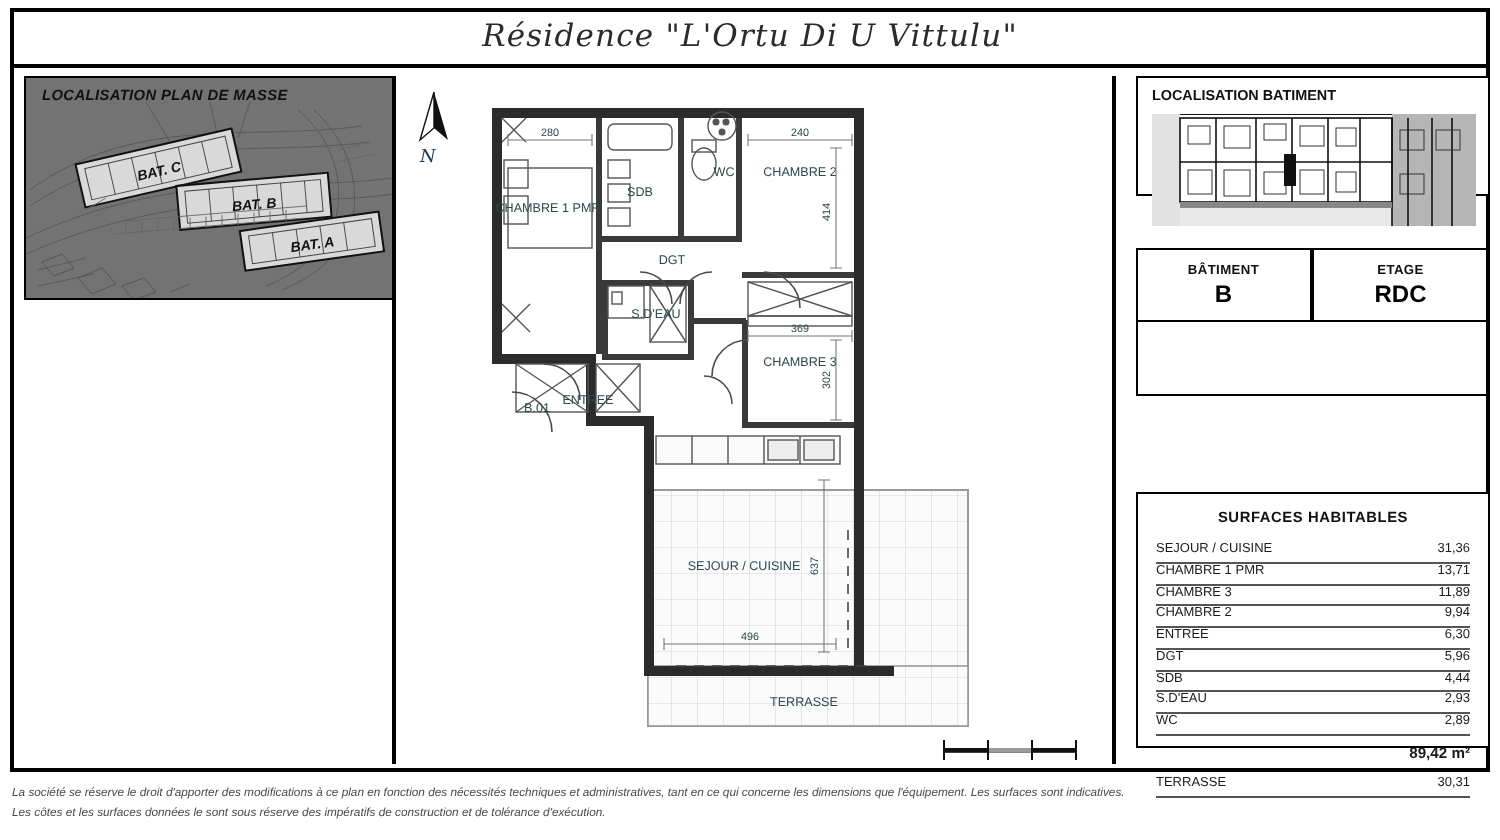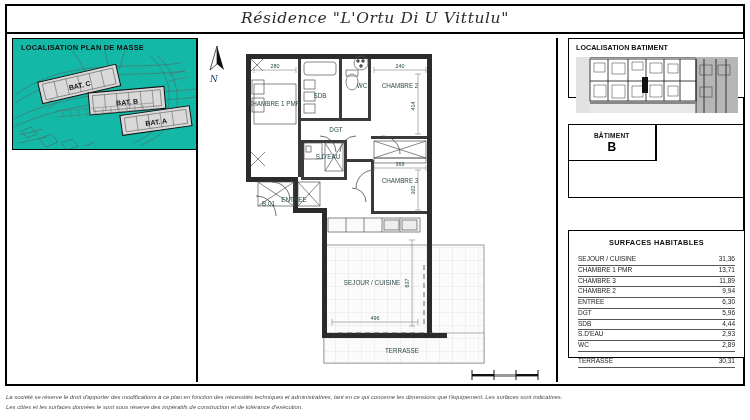--- a/index.html
+++ b/index.html
@@ -11,21 +11,21 @@
   .frame{position:absolute;left:5px;top:4px;width:740px;height:382px;
          border:2px solid #000;box-sizing:border-box;}
   .title-bar{position:absolute;left:5px;top:4px;width:740px;height:30px;
              border-bottom:2px solid #000;box-sizing:border-box;
              display:flex;align-items:center;justify-content:center;}
   .title{font-family:"DejaVu Serif",serif;font-size:15.5px;letter-spacing:.6px;
          font-style:italic;color:#2b2b2b;white-space:nowrap;}
 
   
   .masse{position:absolute;left:12px;top:38px;width:185px;height:112px;
-         border:1.5px solid #000;box-sizing:border-box;background:#14b8a6;overflow:hidden;}
+         border:1.5px solid #000;box-sizing:border-box;background:#737373;overflow:hidden;font-style:italic;}
   .masse-h{position:absolute;left:8px;top:4px;font-size:7.4px;font-weight:bold;
            letter-spacing:.2px;color:#111;}
   .masse-svg{position:absolute;left:0;top:10px;}
 
   .vrule{position:absolute;background:#000;}
 
   
   .north{position:absolute;left:202px;top:44px;width:34px;height:46px;}
   .north-n{position:absolute;left:8px;top:30px;font-size:9px;font-style:italic;
            font-family:"DejaVu Serif",serif;color:#1a3a6b;}
@@ -41,21 +41,21 @@
   .infogrid{position:absolute;left:568px;top:124px;width:177px;height:74px;
             border:1.5px solid #000;box-sizing:border-box;display:grid;
             grid-template-columns:1fr 1fr;grid-template-rows:1fr 1fr;}
   .cell{position:relative;display:flex;flex-direction:column;align-items:center;
         justify-content:center;gap:1px;box-sizing:border-box;}
   .cell.br{border-right:2.5px solid #000;}
   .cell.bb{border-bottom:1.5px solid #000;}
   .cl{font-size:6.6px;font-weight:bold;letter-spacing:.2px;color:#111;}
   .cv{font-size:12px;font-weight:bold;color:#000;}
 
-  .surf{left:568px;top:230px;width:177px;height:128px;}
+  .surf{left:568px;top:246px;width:177px;height:128px;}
   .surf-h{text-align:center;font-size:7.4px;font-weight:bold;margin-top:7px;
           letter-spacing:.3px;color:#111;}
   .stab{width:157px;margin:8px auto 0 auto;border-collapse:collapse;}
   .stab td{font-size:6.5px;padding:0 0 1px 0;border-bottom:.9px solid #555;
            color:#1b1b1b;line-height:1.35;}
   .stab td.n{text-align:right;}
   .stab tr.tot td{border-bottom:none;font-weight:bold;font-size:7.6px;padding-top:4px;}
   .stab tr.gap td{border-bottom:none;height:5px;padding:0;}
 
   
@@ -340,20 +340,24 @@
         <rect x="14" y="44" width="106" height="3"></rect>
       </g>
     </svg>
   </div>
 
   <div class="infogrid">
     <div class="cell br bb">
       <div class="cl">BÂTIMENT</div>
       <div class="cv">B</div>
     </div>
+    <div class="cell bb">
+      <div class="cl">ETAGE</div>
+      <div class="cv">RDC</div>
+    </div>
   </div>
 
   <div class="rp surf">
     <div class="surf-h">SURFACES HABITABLES</div>
     <table class="stab">
       <tbody id="surface-rows">
           <tr>
             <td>SEJOUR / CUISINE</td>
             <td class="n">31,36</td>
           </tr>
@@ -381,20 +385,24 @@
             <td>SDB</td>
             <td class="n">4,44</td>
           </tr>
           <tr>
             <td>S.D'EAU</td>
             <td class="n">2,93</td>
           </tr>
           <tr>
             <td>WC</td>
             <td class="n">2,89</td>
+          </tr>
+          <tr class="tot">
+            <td></td>
+            <td class="n">89,42 m²</td>
           </tr>
           <tr class="gap">
             <td colspan="2"></td>
           </tr>
           <tr>
             <td>TERRASSE</td>
             <td class="n">30,31</td>
           </tr>
         </tbody>
     </table>

